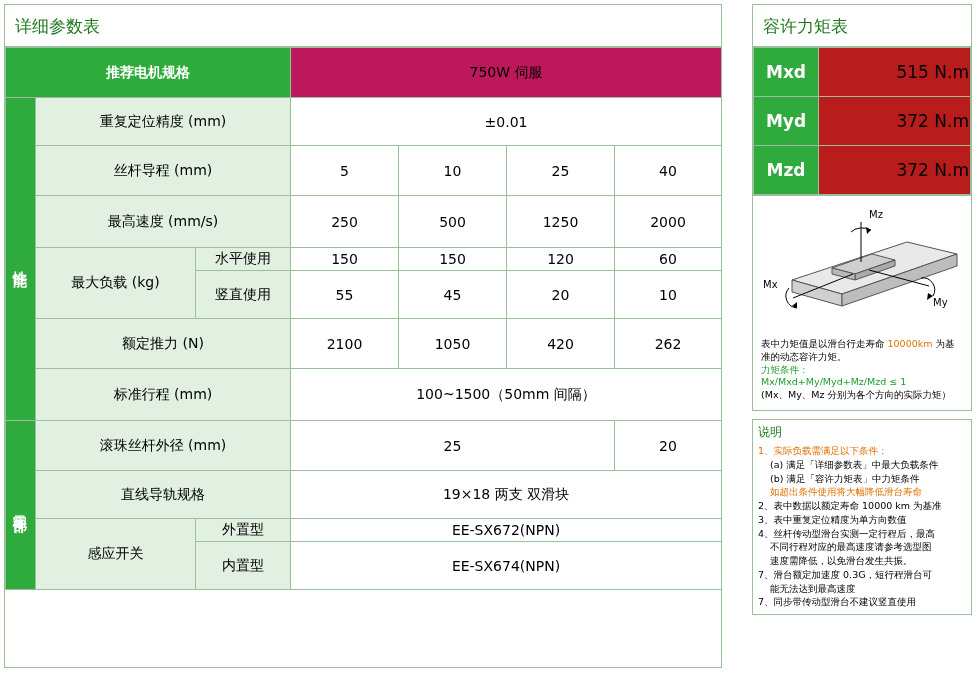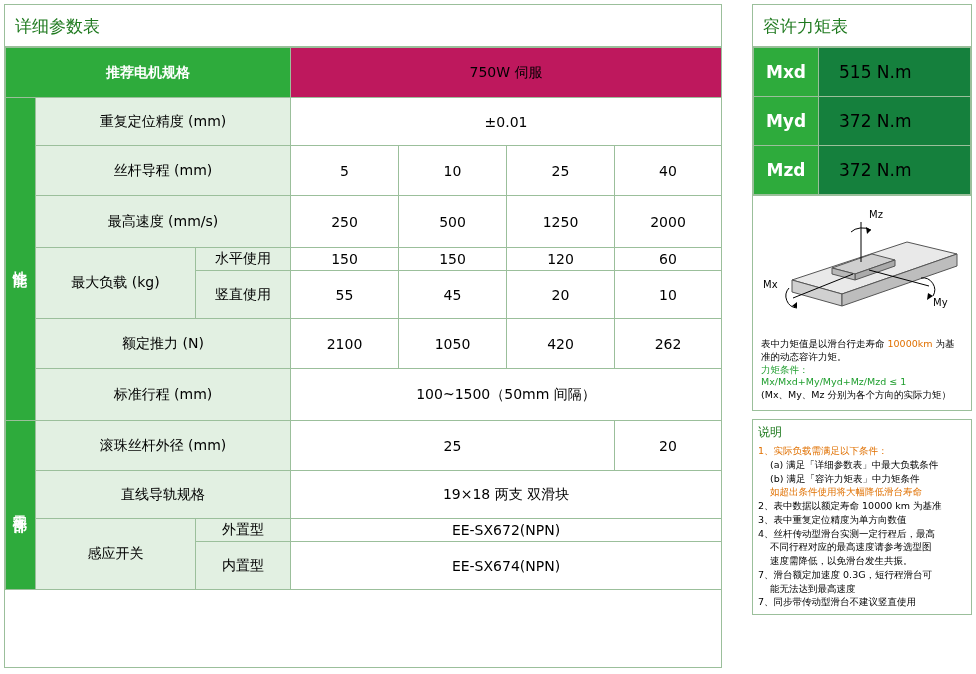--- a/index.html
+++ b/index.html
@@ -128,23 +128,23 @@
     vertical-align: middle;
   }
   td.tlabel {
     background: #2eab3c;
     color: #ffffff;
     font-weight: bold;
     width: 62px;
     text-align: center;
   }
   td.tval {
-    text-align: left;
+    text-align: right;
     padding-left: 20px;
-    background: #15803d;
+    background: #b91c1c;
   }
 
   .diagram-box {
     border: 1px solid #9bbf9b;
     border-top: none;
     box-sizing: border-box;
     width: 220px;
     background: #ffffff;
     padding: 6px 4px 4px 4px;
   }

